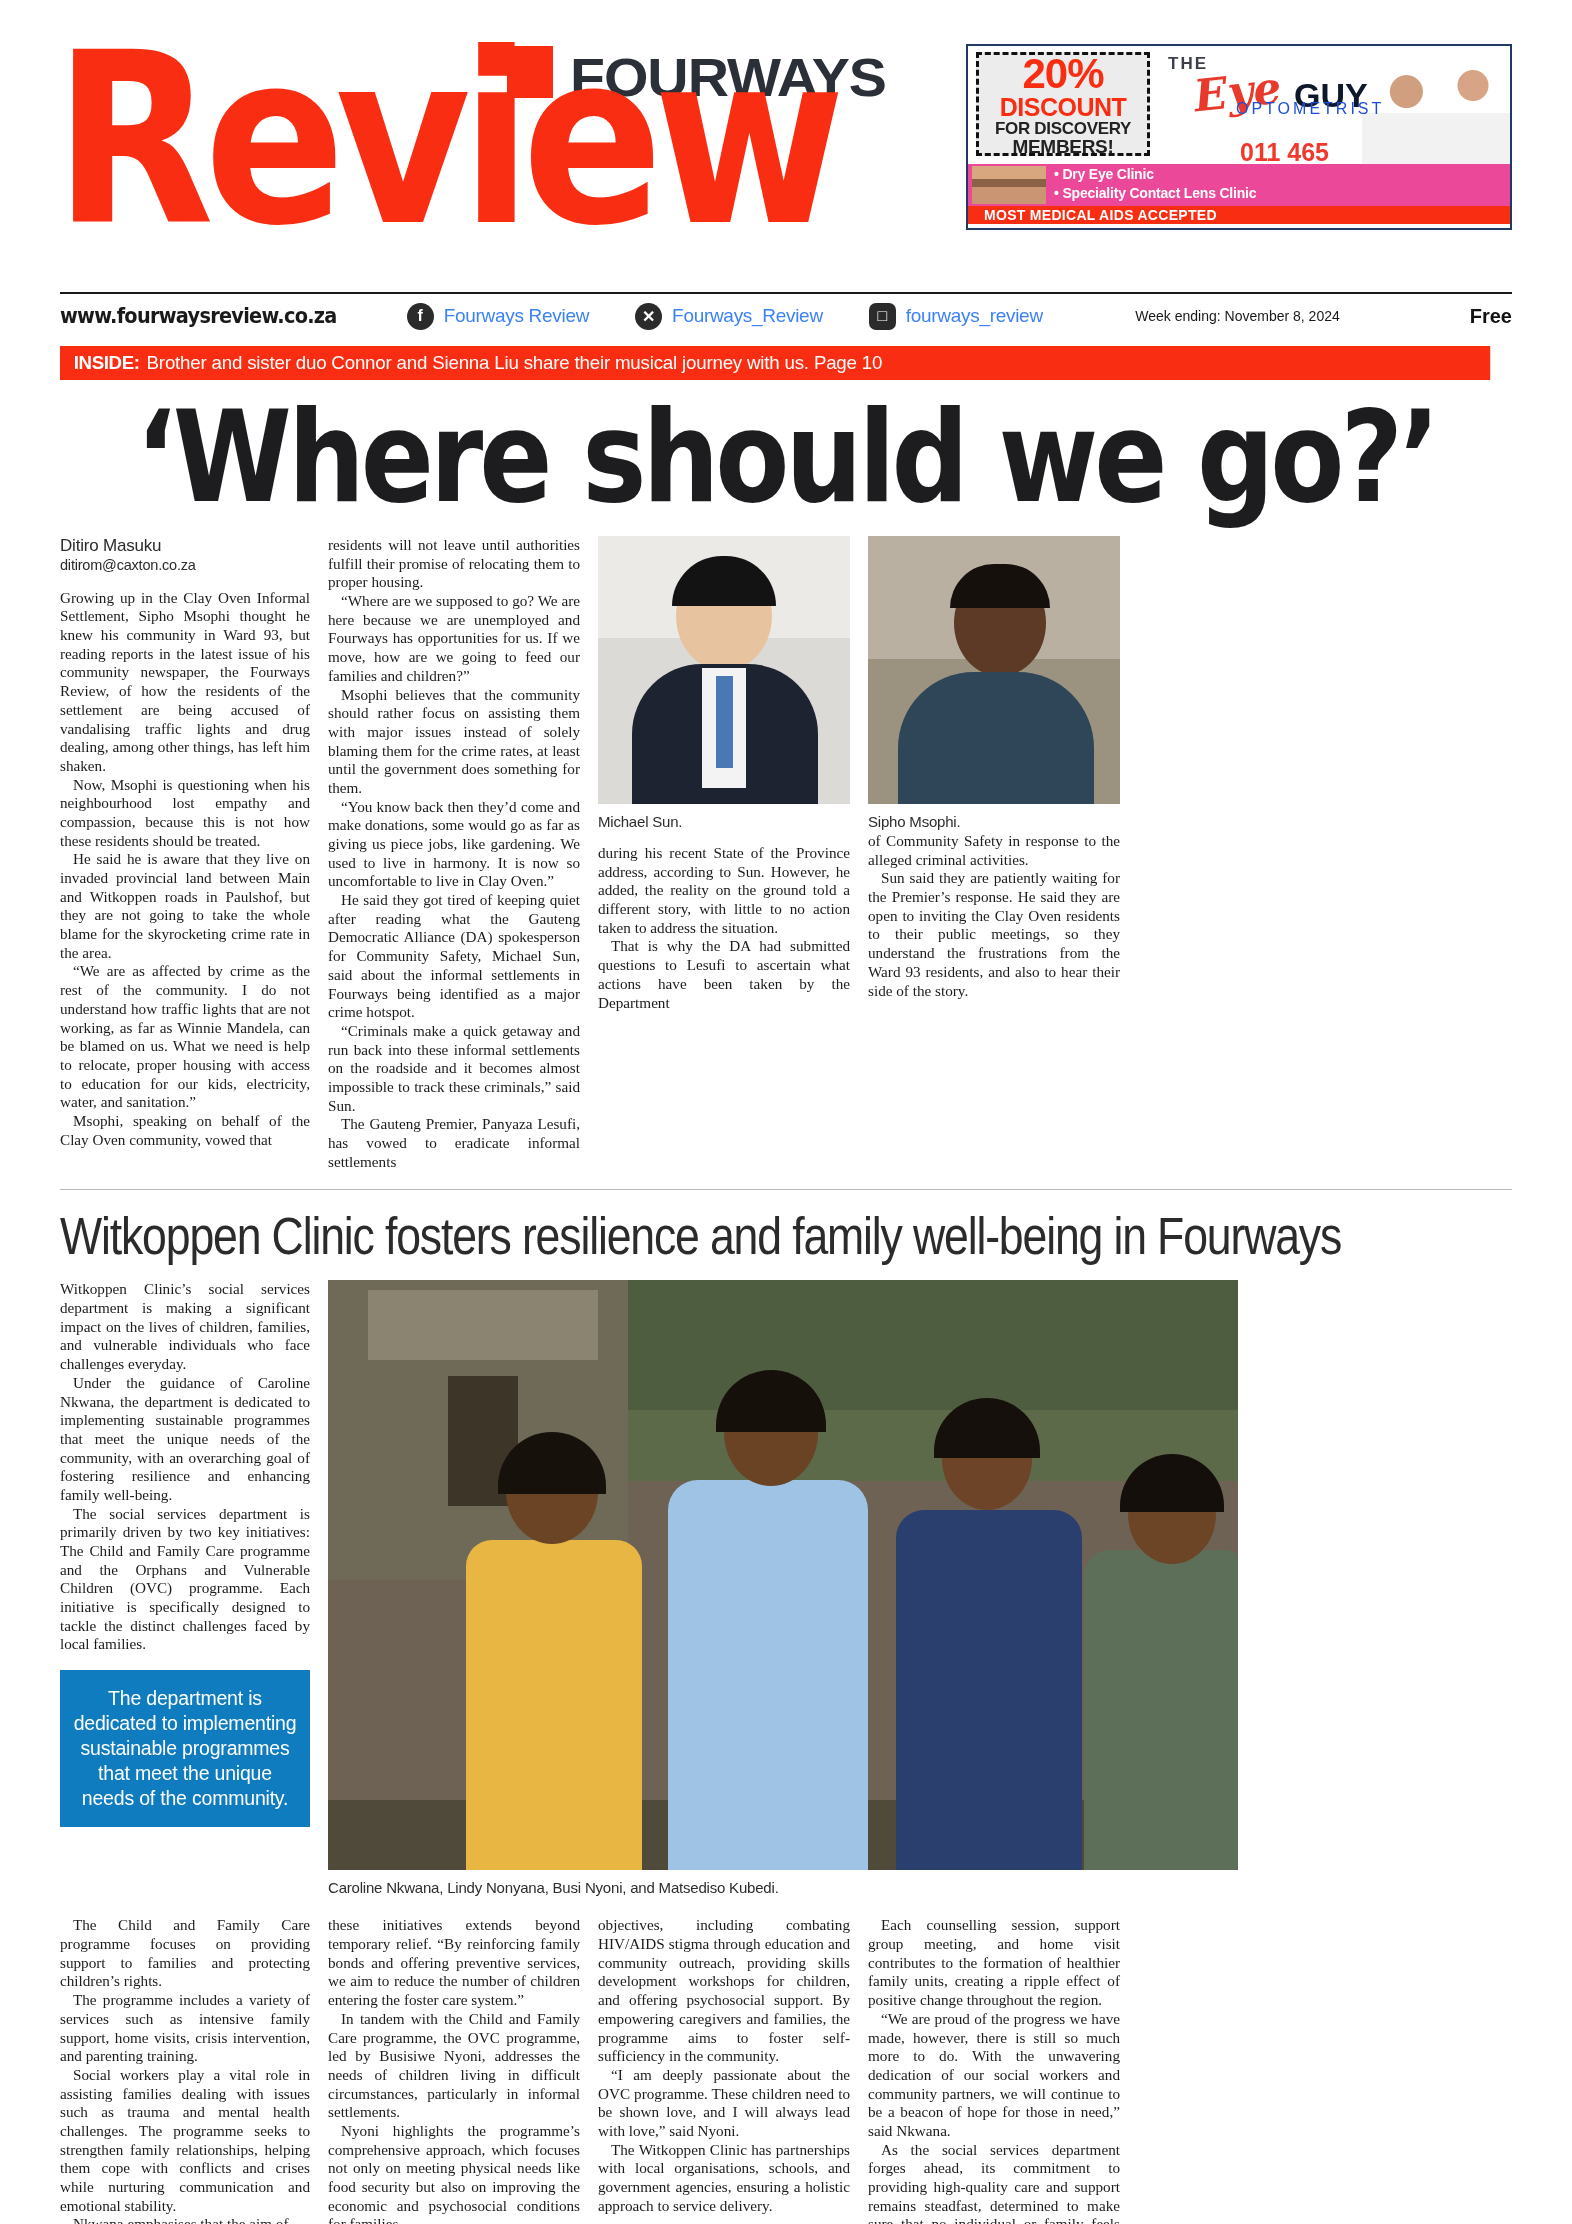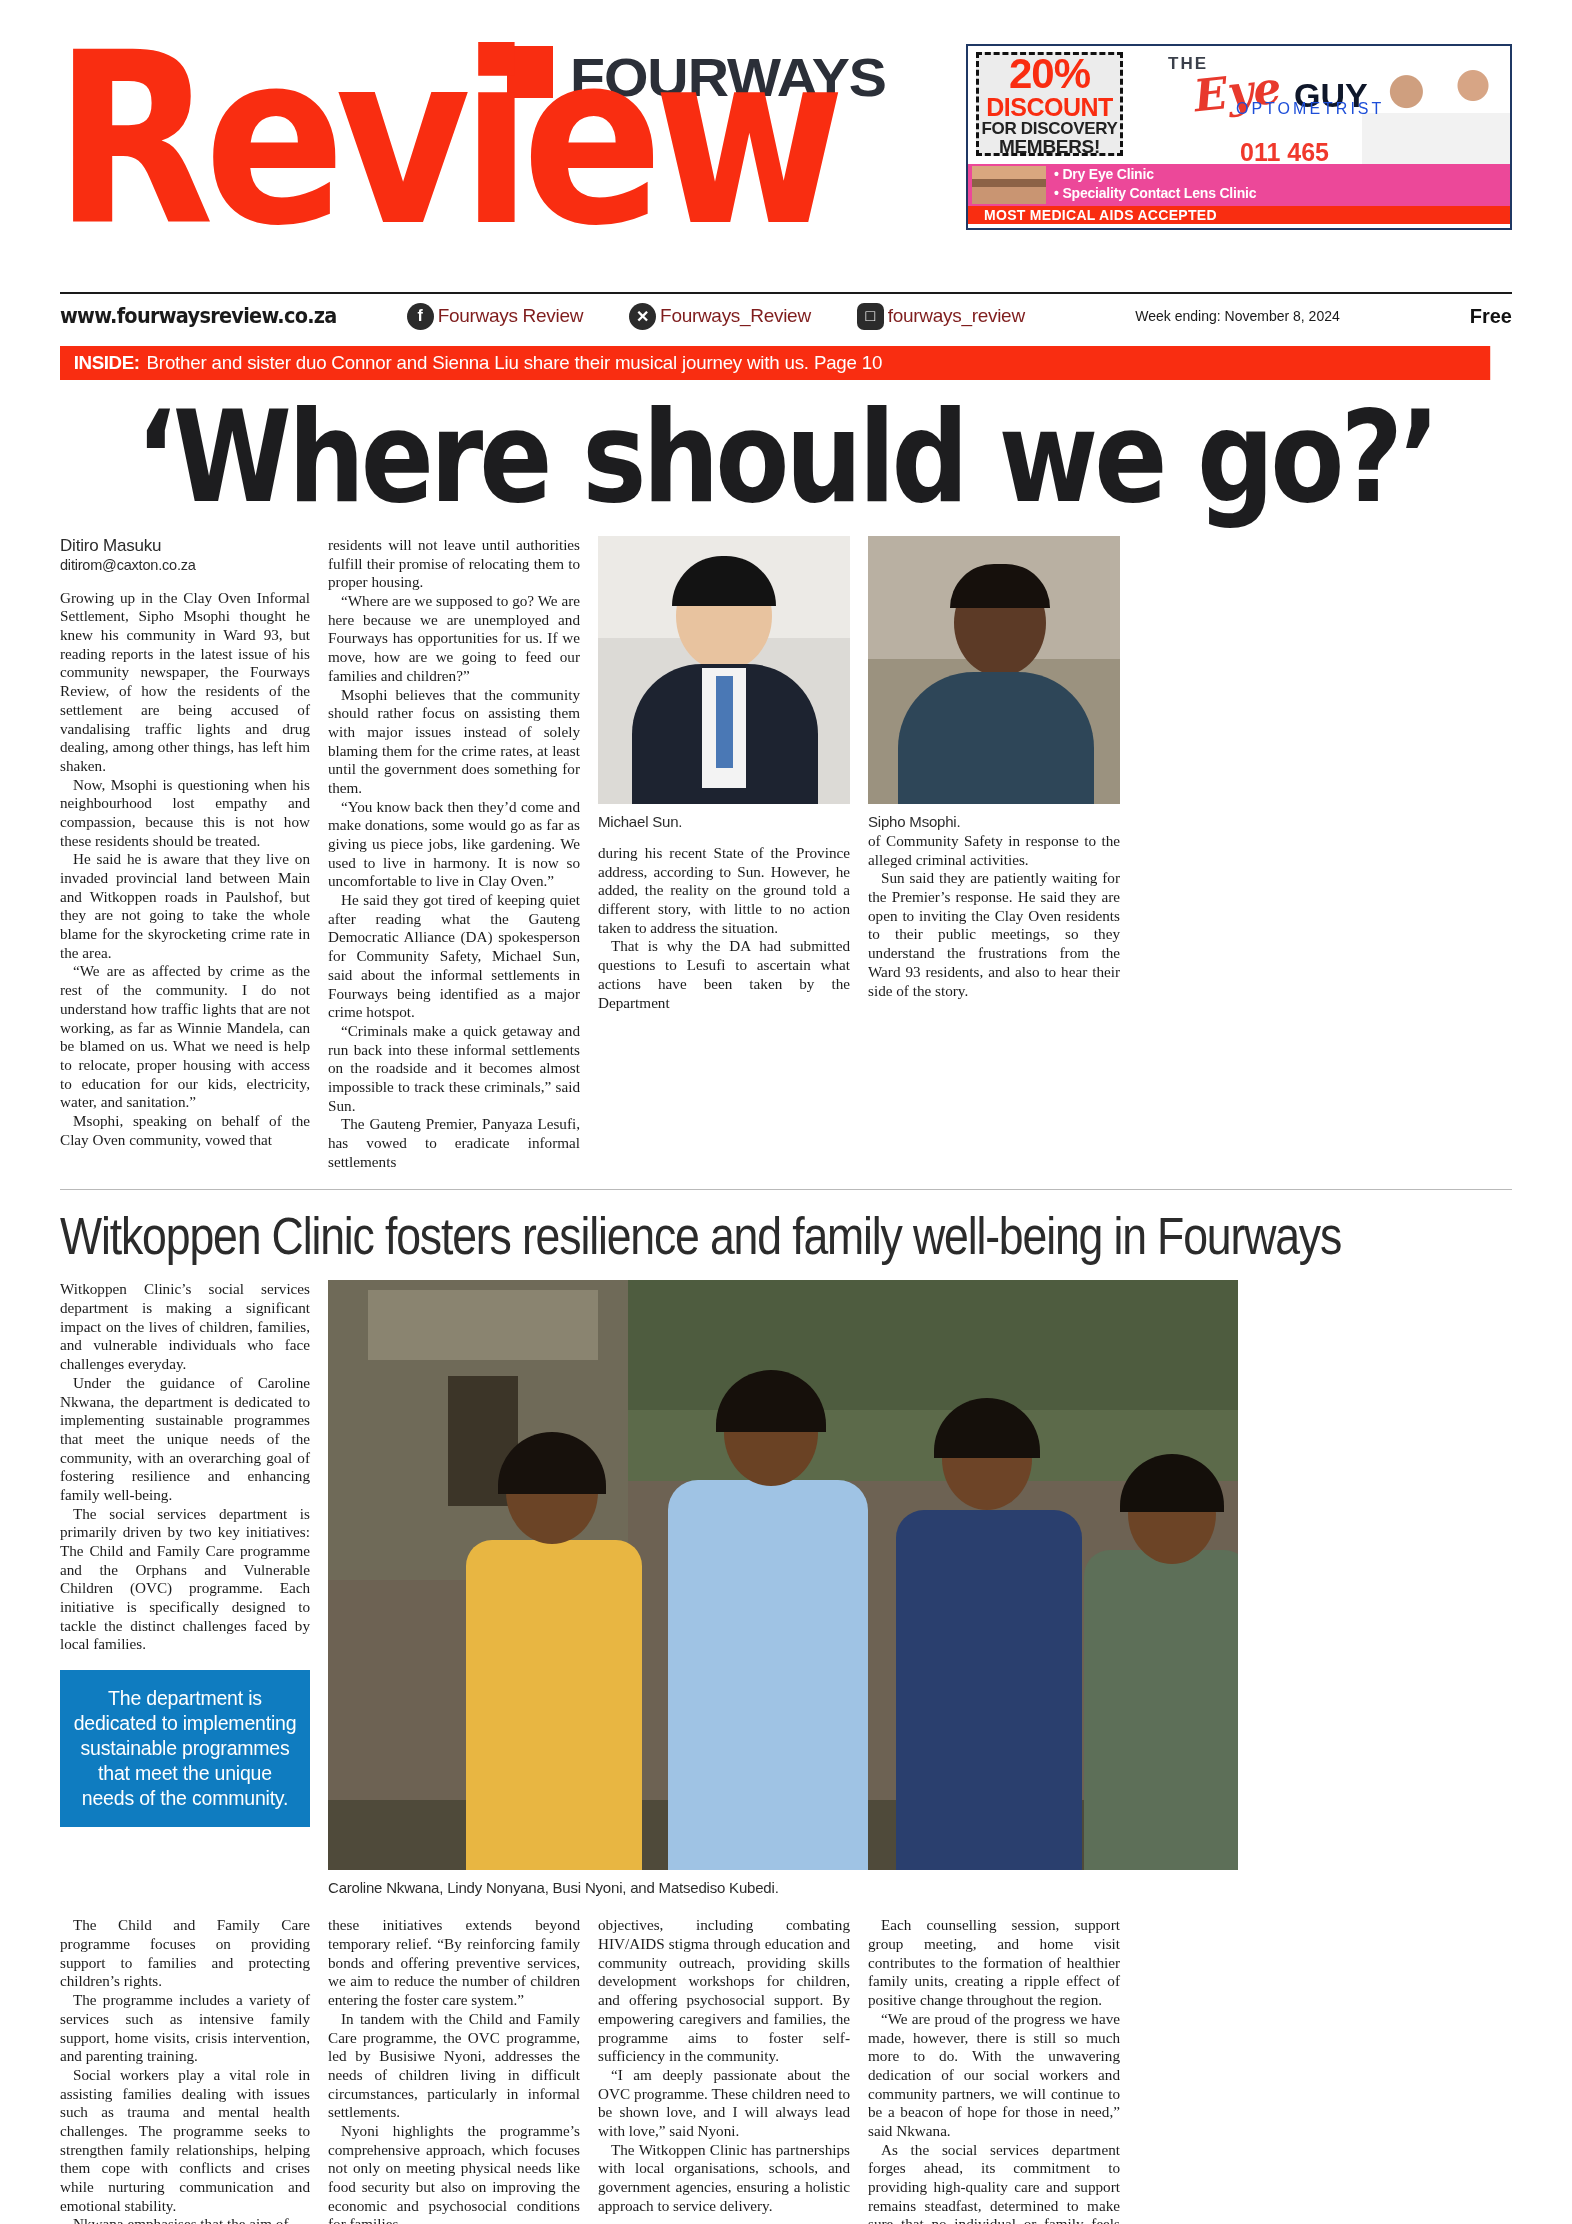--- a/index.html
+++ b/index.html
@@ -44,21 +44,21 @@
   
   .ad {
     position: absolute; right: 0; top: 44px;
     width: 546px; height: 186px;
     border: 2px solid #1f3864;
     background: #fff;
     overflow: hidden;
   }
   .ad-top { position: relative; height: 118px; background:#fff; }
   .ad-coupon {
-    position: absolute; left: 8px; top: 6px; width: 147px; height: 104px;
+    position: absolute; left: 8px; top: 6px; width: 174px; height: 104px;
     border: 3px dashed #111; background: #ececec;
     display: flex; flex-direction: column; align-items: center; justify-content: center;
     line-height: 1.0;
   }
   .ad-20 { font-size: 42px; font-weight: bold; color: #f92d11; letter-spacing: -1px; }
   .ad-disc { font-size: 25px; font-weight: bold; color: #f92d11; letter-spacing: -0.5px; }
   .ad-fd { font-size: 17px; font-weight: bold; color: #222; letter-spacing: -0.3px; }
   .ad-mem { font-size: 19px; font-weight: bold; color: #222; letter-spacing: -0.3px; }
   .ad-brand { position: absolute; left: 200px; top: 8px; width: 200px; }
   .ad-the { font-size: 17px; color: #3a3f4a; letter-spacing: 2px; font-weight: 600; }
@@ -103,21 +103,21 @@
   .site-url {
     font-family: "DejaVu Sans", sans-serif;
     font-weight: bold; font-size: 21px; color: #1a1a1a;
     letter-spacing: -0.8px; transform: scaleX(0.92); transform-origin: left;
   }
   .soc { display: flex; align-items: center; margin-left: 46px; }
   .soc-ic { width: 27px; height: 27px; border-radius: 50%; background: #2b2b2b;
             color: #fff; font-size: 16px; font-weight: bold;
             display: flex; align-items: center; justify-content: center; }
   .soc-ic.ig { border-radius: 7px; }
-  .soc-lbl { margin-left: 4px; font-size: 19px; color: #7f1d1d; letter-spacing: -0.3px; }
+  .soc-lbl { margin-left: 10px; font-size: 19px; color: #3b82f6; letter-spacing: -0.3px; }
   .wk { margin-left: auto; font-size: 14px; color: #1a1a1a; }
   .free { margin-left: 130px; font-size: 20px; font-weight: bold; color: #111; }
 
   
   .inside {
     margin-top: 8px; height: 34px; background: #f92d11; color: #fff;
     display: flex; align-items: center; padding-left: 14px;
     font-size: 19px; letter-spacing: -0.2px;
     transform: scaleX(0.985); transform-origin: left;
   }

